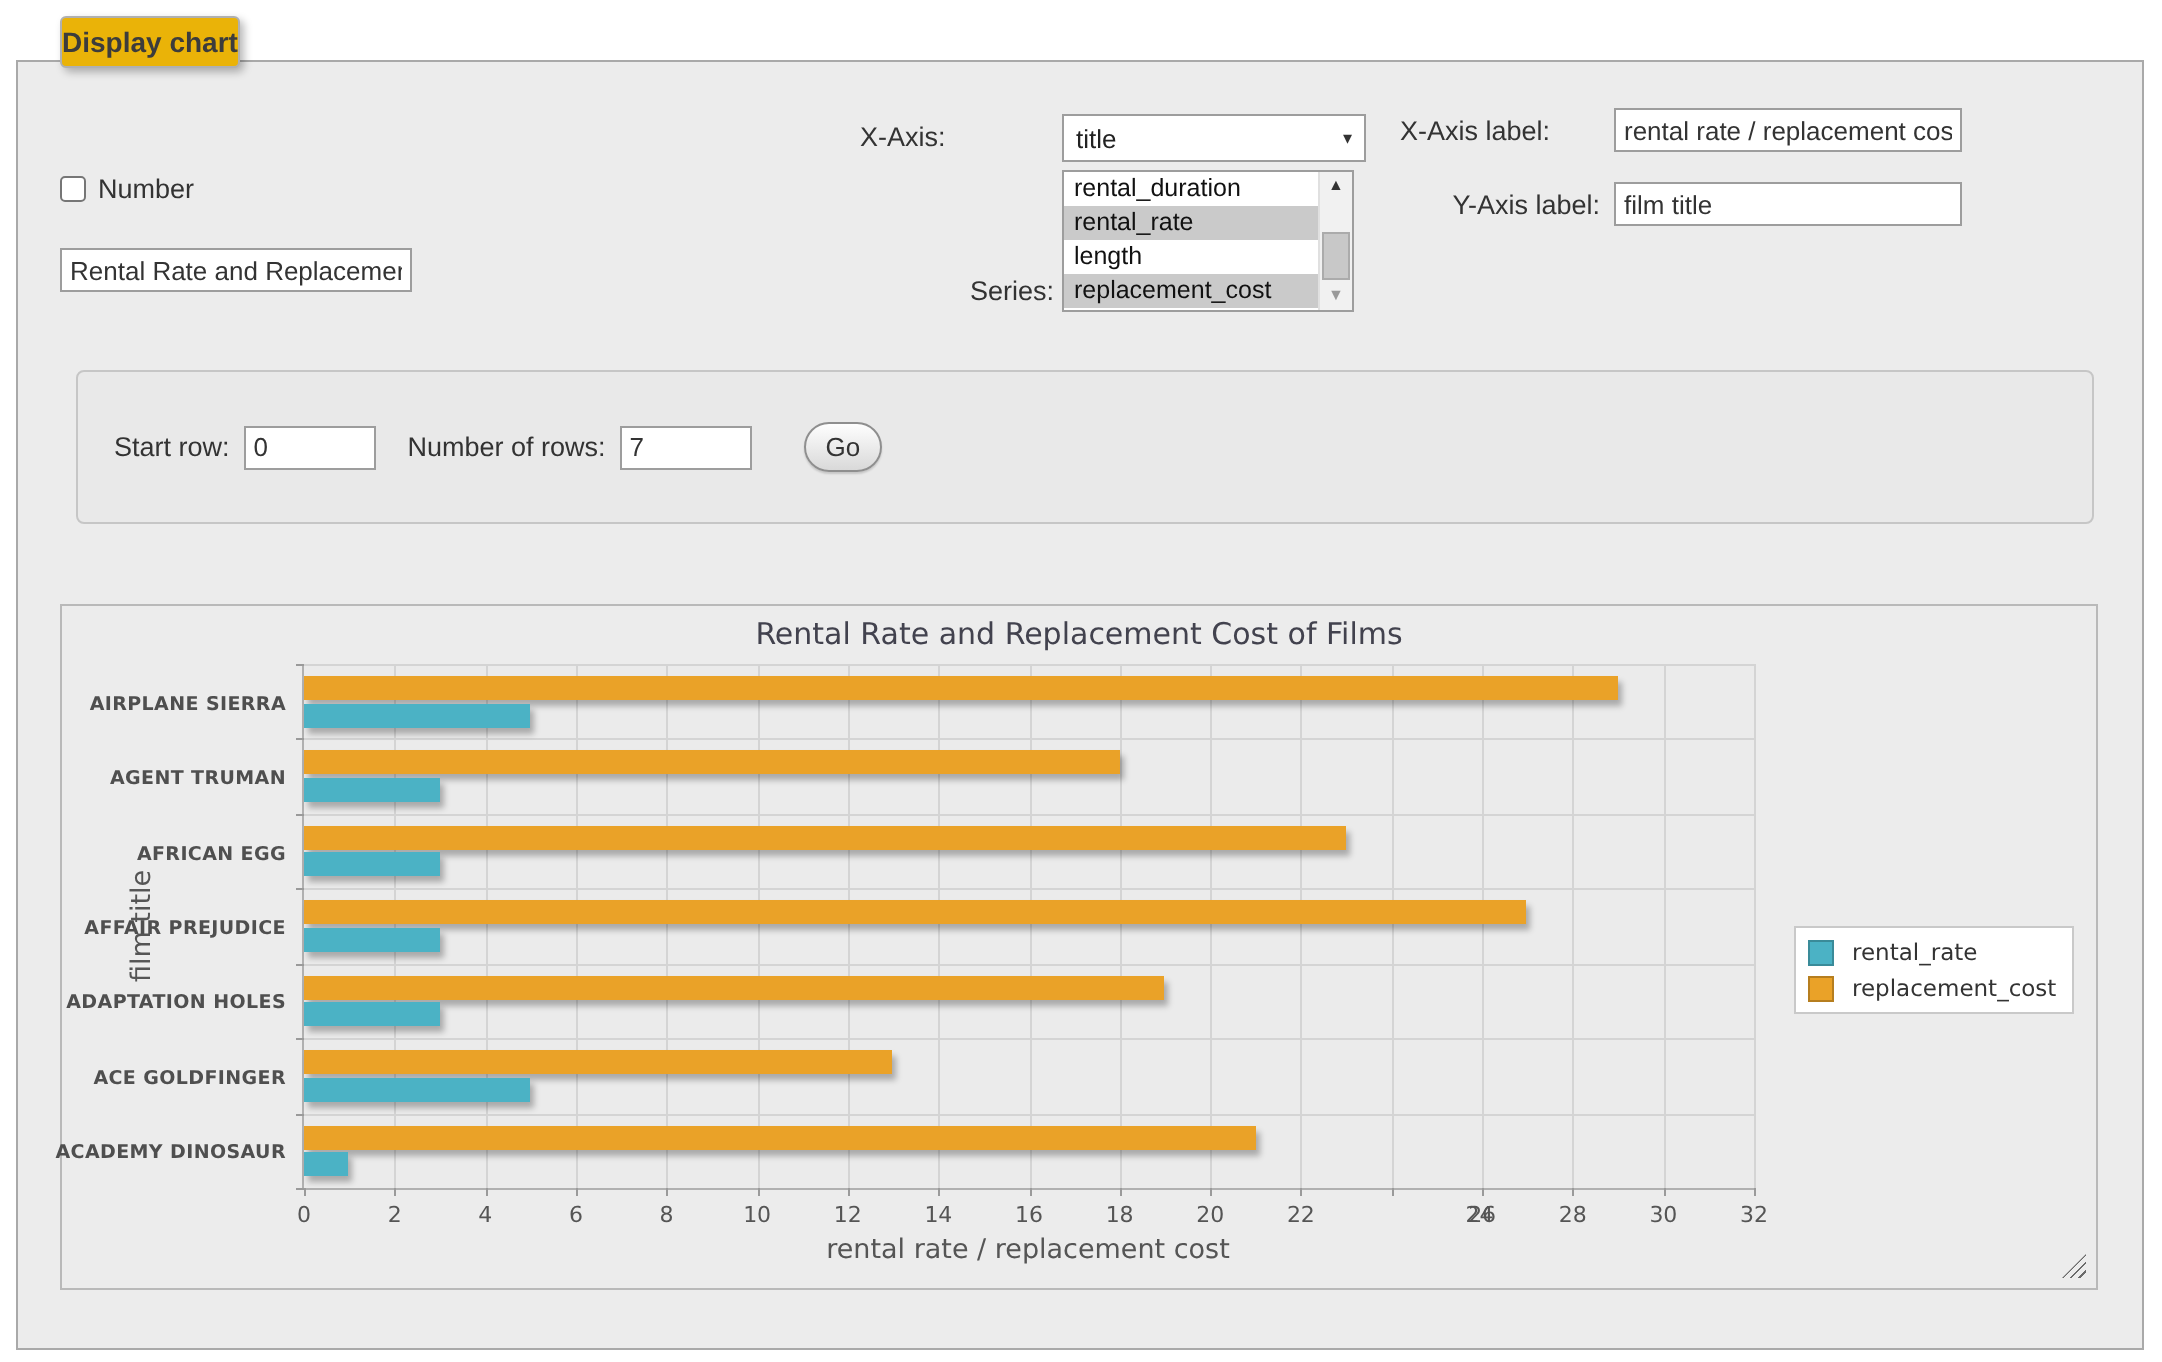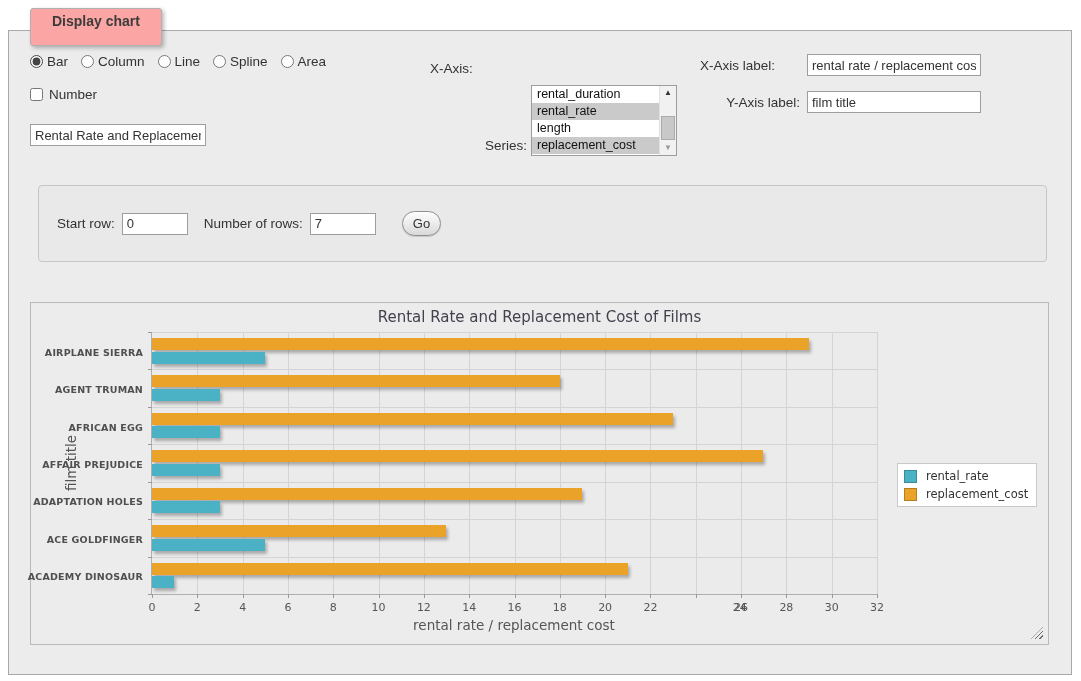--- a/index.html
+++ b/index.html
@@ -10,23 +10,23 @@
     font-family: "Liberation Sans", sans-serif; color: #333;
   }
   .abs { position: absolute; }
 
   
   .fieldset {
     left: 8px; top: 30px; width: 1064px; height: 645px;
     background: #ececec; border: 1px solid #a9a9a9;
   }
   .legend-box {
-    left: 30px; top: 8px; height: 38px; line-height: 24px;
-    background: #fca5a5; border: 1px solid #b0b0b0; border-radius: 3px;
-    padding: 0 21px; font-size: 14px; font-weight: bold; color: #3c3c3c;
+    left: 30px; top: 8px; height: 26px; line-height: 24px;
+    background: #eab308; border: 1px solid #b0b0b0; border-radius: 3px;
+    padding: 0 0; font-size: 14px; font-weight: bold; color: #3c3c3c;
     box-shadow: 2px 2px 4px rgba(0,0,0,0.28); z-index: 5;
   }
 
   
   .ctl-label { font-size: 13.5px; color: #333; white-space: nowrap; }
   .radio-row { left: 30px; top: 54px; display: flex; gap: 13px; align-items: center; }
   .radio-item { display: flex; align-items: center; gap: 4px; font-size: 13.5px; }
   .radio-item input { width: 13px; height: 13px; accent-color: #444; }
   .stacked-row { left: 30px; top: 87px; display: flex; align-items: center; gap: 6px; font-size: 13.5px; }
   .stacked-row input { width: 13px; height: 13px; }
@@ -132,51 +132,33 @@
   }
 </style>
 </head>
 <body>
 
 <div class="screen">
 
   <div class="abs fieldset"></div>
   <div class="abs legend-box">Display chart</div>
 
-  <div class="abs radio-row">
-    <label class="radio-item">
-      <input type="radio" name="ctype" checked="" style="">
-      <span>Bar</span>
-    </label>
-    <label class="radio-item">
-      <input type="radio" name="ctype" style="">
-      <span>Column</span>
-    </label>
-    <label class="radio-item">
-      <input type="radio" name="ctype" style="">
-      <span>Line</span>
-    </label>
-    <label class="radio-item">
-      <input type="radio" name="ctype" style="">
-      <span>Spline</span>
-    </label>
-    <label class="radio-item">
-      <input type="radio" name="ctype" style="">
-      <span>Area</span>
-    </label>
-  </div>
 
   <label class="abs stacked-row">
     <input type="checkbox" id="stacked-cb" style="">
     <span>Number</span>
   </label>
 
   <input type="text" class="abs title-input" value="Rental Rate and Replacement Cost of Films" style="">
 
   <div class="abs ctl-label xaxis-caption">X-Axis:</div>
+  <div class="abs fake-select">
+    <span class="sel-text">title</span>
+    <span class="sel-arrow">▾</span>
+  </div>
 
   <div class="abs ctl-label series-caption">Series:</div>
   <div class="abs series-list">
     <div class="series-options" id="series-options">
         <div class="series-option">rental_duration</div>
         <div class="series-option selected">rental_rate</div>
         <div class="series-option">length</div>
         <div class="series-option selected">replacement_cost</div>
       </div>
     <div class="series-scrollbar">

